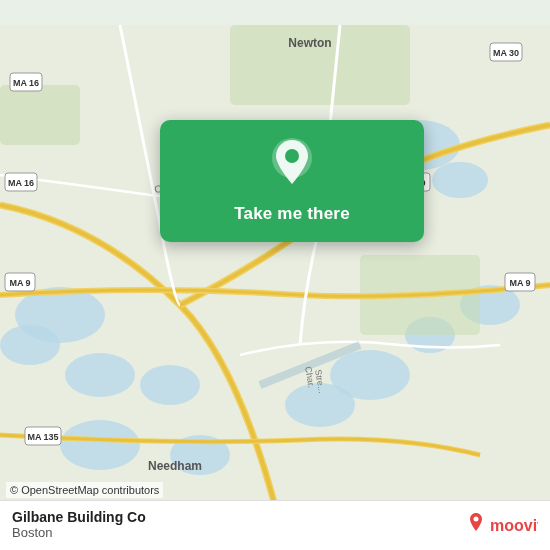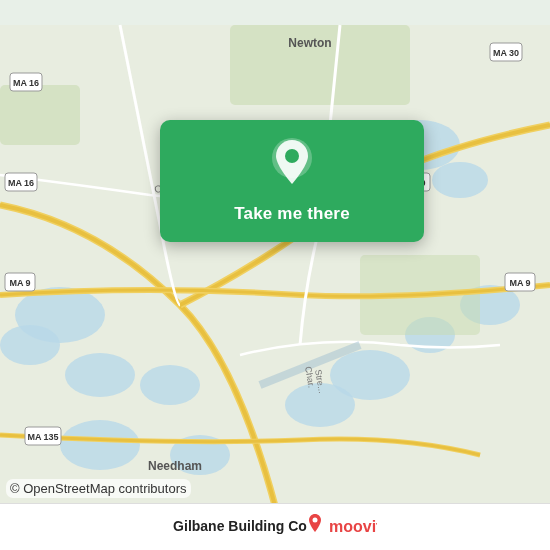--- a/index.html
+++ b/index.html
@@ -61,21 +61,21 @@
     
     #bottom-bar {
       position: absolute;
       bottom: 0;
       left: 0;
       width: 100%;
       background: white;
       padding: 8px 12px 10px 12px;
       display: flex;
       align-items: center;
-      justify-content: center;
+      justify-content: space-between;
       z-index: 20;
       border-top: 1px solid #ddd;
     }
 
     #location-info {
       display: flex;
       flex-direction: column;
     }
 
     #location-name {
@@ -92,25 +92,25 @@
     #moovit-logo {
       display: flex;
       align-items: center;
       gap: 4px;
     }
 
     #osm-attribution {
       position: absolute;
       bottom: 52px;
       left: 6px;
-      font-size: 13px;
+      font-size: 11px;
       color: #333;
       background: rgba(255,255,255,0.7);
       padding: 2px 4px;
-      border-radius: 7px;
+      border-radius: 0;
       z-index: 15;
     }
   </style>
 </head>
 <body>
 
 <div id="map-container">
 
   <svg id="map-svg" viewBox="0 0 550 500" xmlns="http://www.w3.org/2000/svg">
 
@@ -195,20 +195,21 @@
     <button id="take-me-there-btn">Take me there</button>
   </div>
 
   <div id="osm-attribution">
     <span>© OpenStreetMap contributors</span>
   </div>
 
   <div id="bottom-bar">
     <div id="location-info">
       <span id="location-name">Gilbane Building Co</span>
+      <span id="location-city">Boston</span>
     </div>
 
     <div id="moovit-logo">
       <svg width="70" height="28" viewBox="0 0 70 28" xmlns="http://www.w3.org/2000/svg">
 
         <text x="22" y="20" font-size="16" font-weight="bold" fill="#e84444" font-family="Arial, sans-serif">moovit</text>
 
         <path d="M8 2 C4.7 2 2 4.7 2 8 C2 12.5 8 20 8 20 C8 20 14 12.5 14 8 C14 4.7 11.3 2 8 2 Z" fill="#e84444"></path>
         <circle cx="8" cy="8" r="2.5" fill="white"></circle>
       </svg>

